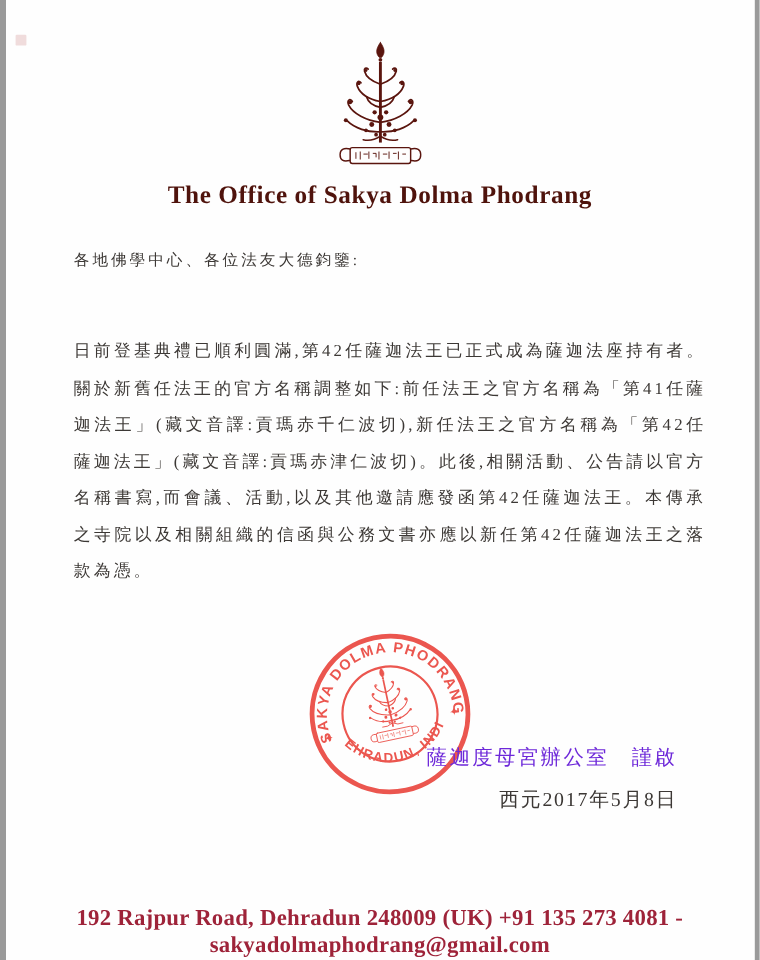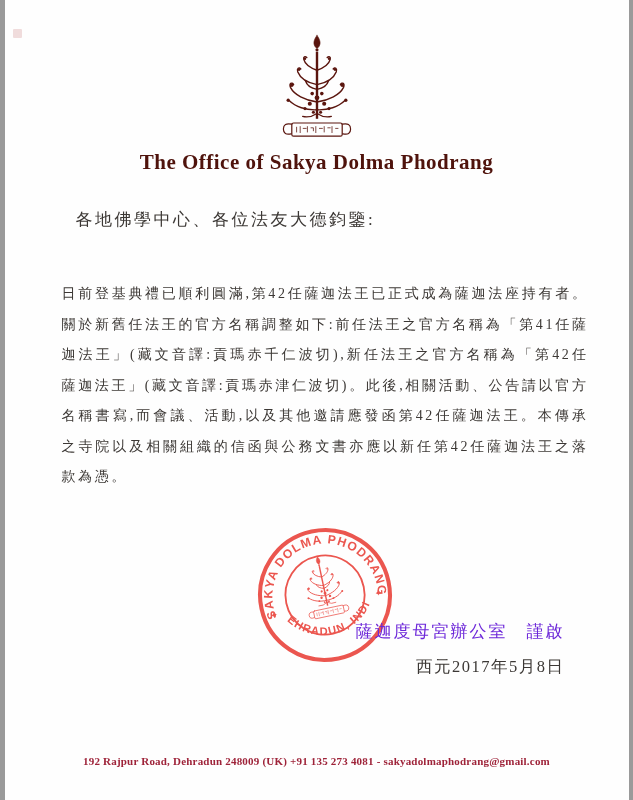--- a/index.html
+++ b/index.html
@@ -23,22 +23,22 @@
     position:absolute;left:50%;top:33px;transform:translateX(-50%);
     width:112px;height:114px;color:#5a150e;
   }
   .letter-title{
     position:absolute;top:150px;left:0;width:100%;
     text-align:center;
     font-size:21px;font-weight:bold;color:#4f130c;
     letter-spacing:.5px;
   }
   .salutation{
-    position:absolute;top:208px;left:71px;width:540px;
-    font-size:17px;color:#3c3835;letter-spacing:2.5px;
+    position:absolute;top:208px;left:57px;width:540px;
+    font-size:13px;color:#3c3835;letter-spacing:2.5px;
   }
   .body-text{
     position:absolute;top:279px;left:57px;width:527px;
     font-size:14px;color:#3c3835;letter-spacing:2.6px;
     line-height:30.5px;text-align:justify;
   }
   .stamp{
     position:absolute;left:249px;top:524px;
     width:142px;height:142px;
     transform:rotate(-12deg);
@@ -50,21 +50,21 @@
     font-size:17px;color:#6d28d9;letter-spacing:2px;
   }
   .letter-date{
     position:absolute;top:656px;left:0;width:560px;
     text-align:right;
     font-size:16.5px;color:#3c3835;letter-spacing:1.5px;
   }
   .footer{
     position:absolute;top:755px;left:0;width:100%;
     text-align:center;
-    font-size:11px;font-weight:bold;color:#9e2339;
+    font-size:19px;font-weight:bold;color:#9e2339;
     letter-spacing:.2px;
   }
   .stamp svg text{
     font-family:"Liberation Sans","DejaVu Sans",sans-serif;
     font-weight:bold;
   }
 </style>
 </head>
 <body>
 

